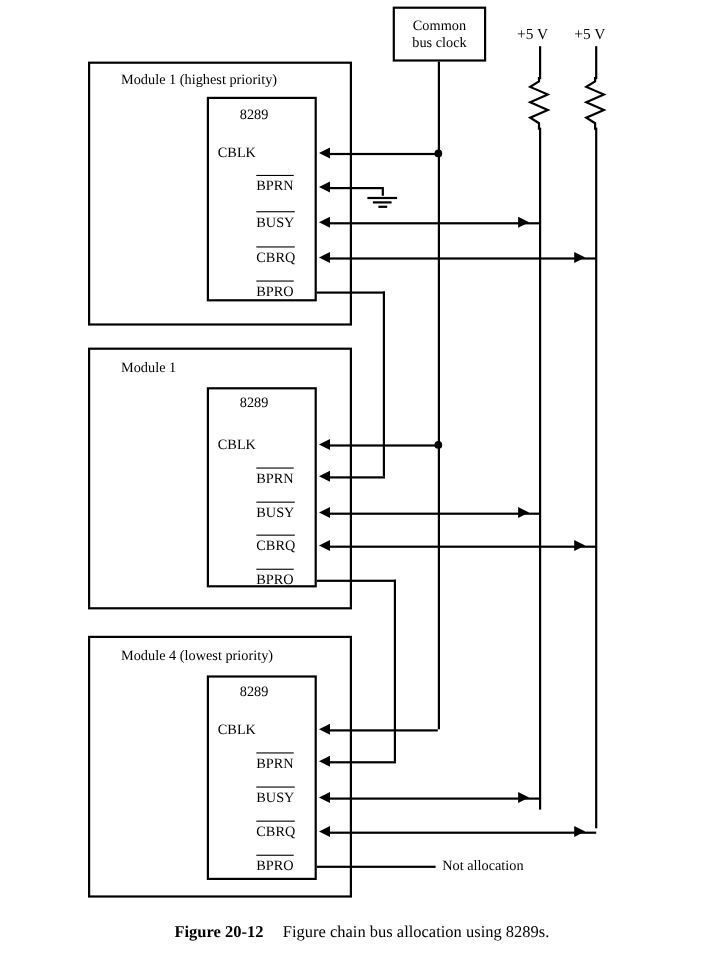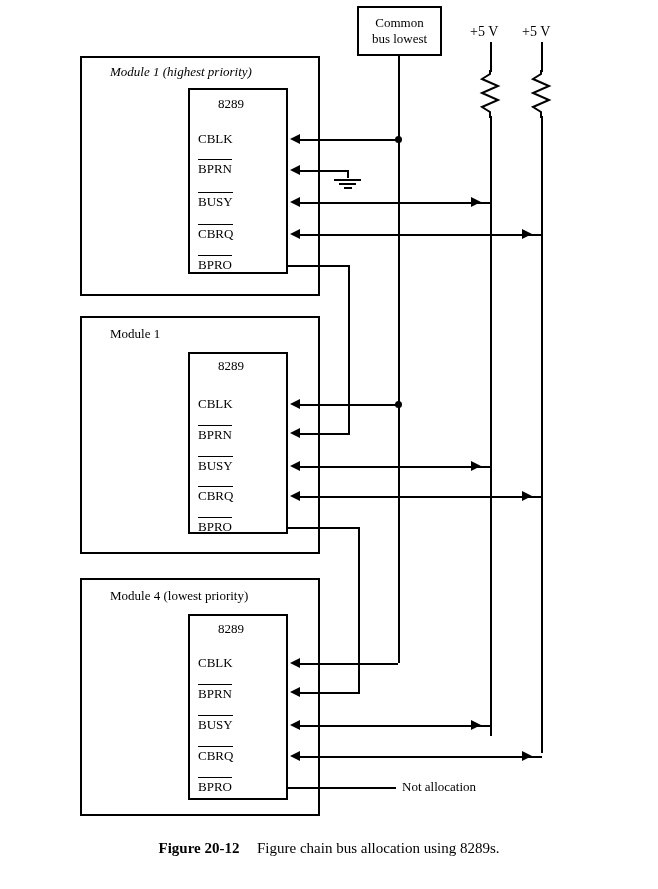--- a/index.html
+++ b/index.html
@@ -34,20 +34,21 @@
   }
   .chip-title {
     font-size: 13px;
   }
   .pin {
     font-size: 13px;
   }
   .ovl {
     position: relative;
     display: inline-block;
+    margin-left: 35px;
   }
   .ovl::before {
     content: "";
     position: absolute;
     left: 0;
     right: 0;
     top: -2px;
     border-top: 1.4px solid #000;
   }
   .vline {
@@ -122,42 +123,42 @@
     overflow: visible;
   }
 </style>
 </head>
 <body>
 
 <div id="page">
 
   <div class="clock-box" style="left:357px; top:6px; width:85px; height:50px;">
     <span>Common</span>
-    <span>bus lowest</span>
+    <span>bus clock</span>
   </div>
 
   <div class="vline" style="left:398px; top:56px; height:607px;"></div>
 
   <div class="lbl supply-lbl" style="left:470px; top:24px;">+5 V</div>
   <div class="lbl supply-lbl" style="left:522px; top:24px;">+5 V</div>
 
   <div class="vline" style="left:490px; top:42px; height:30px;"></div>
   <svg class="res" style="left:480px; top:70px;" width="22" height="48" viewBox="0 0 22 48">
     <polyline points="10,0 10,4 2,9 18,16 2,23 18,30 2,37 10,42 10,48" fill="none" stroke="#000" stroke-width="2"></polyline>
   </svg>
   <div class="vline" style="left:490px; top:116px; height:620px;"></div>
 
   <div class="vline" style="left:541px; top:42px; height:30px;"></div>
   <svg class="res" style="left:531px; top:70px;" width="22" height="48" viewBox="0 0 22 48">
     <polyline points="10,0 10,4 2,9 18,16 2,23 18,30 2,37 10,42 10,48" fill="none" stroke="#000" stroke-width="2"></polyline>
   </svg>
   <div class="vline" style="left:541px; top:116px; height:637px;"></div>
 
   <div class="box" style="left:80px; top:56px; width:240px; height:240px;"></div>
-  <div class="lbl module-title" style="left:110px; top:64px;font-style:italic;">Module 1 (highest priority)</div>
+  <div class="lbl module-title" style="left:110px; top:64px;">Module 1 (highest priority)</div>
   <div class="box" style="left:188px; top:88px; width:100px; height:186px;"></div>
   <div class="lbl chip-title" style="left:218px; top:96px;">8289</div>
 
   <div class="lbl pin" style="left:198px; top:131px; width:84px;"><span>CBLK</span></div>
   <div class="lbl pin" style="left:198px; top:161px; width:84px;"><span class="ovl">BPRN</span></div>
   <div class="lbl pin" style="left:198px; top:194px; width:84px;"><span class="ovl">BUSY</span></div>
   <div class="lbl pin" style="left:198px; top:226px; width:84px;"><span class="ovl">CBRQ</span></div>
   <div class="lbl pin" style="left:198px; top:257px; width:84px;"><span class="ovl">BPRO</span></div>
 
   <div class="hline" style="left:300px; top:139px; width:98px;"></div>

